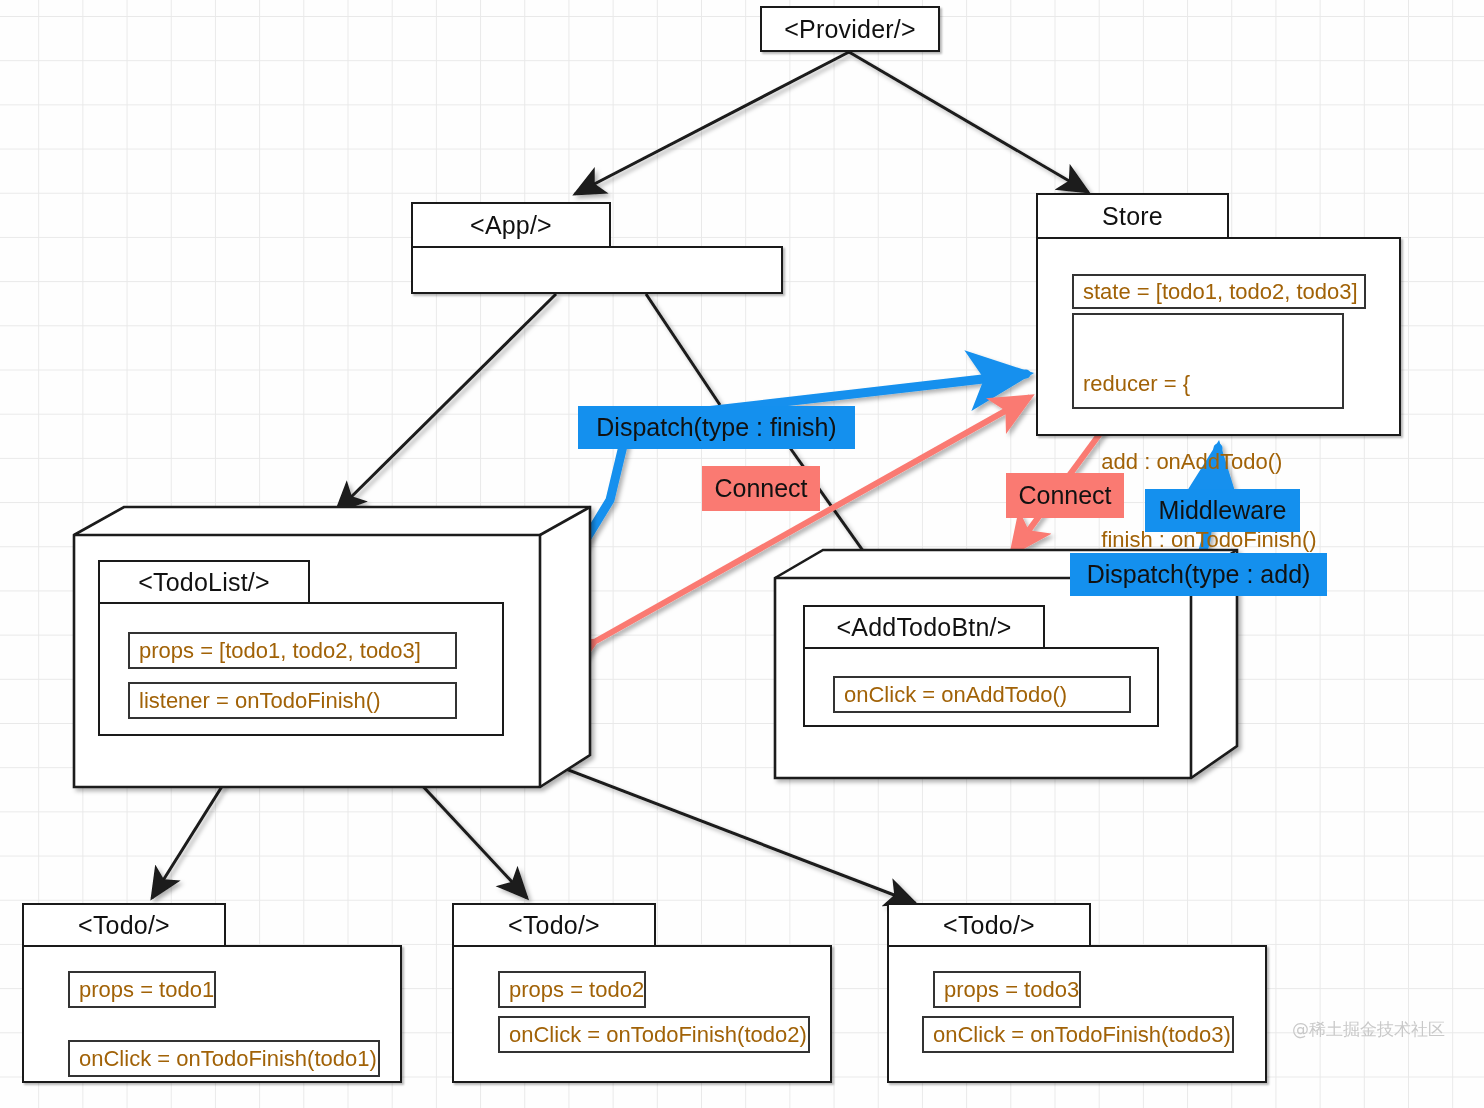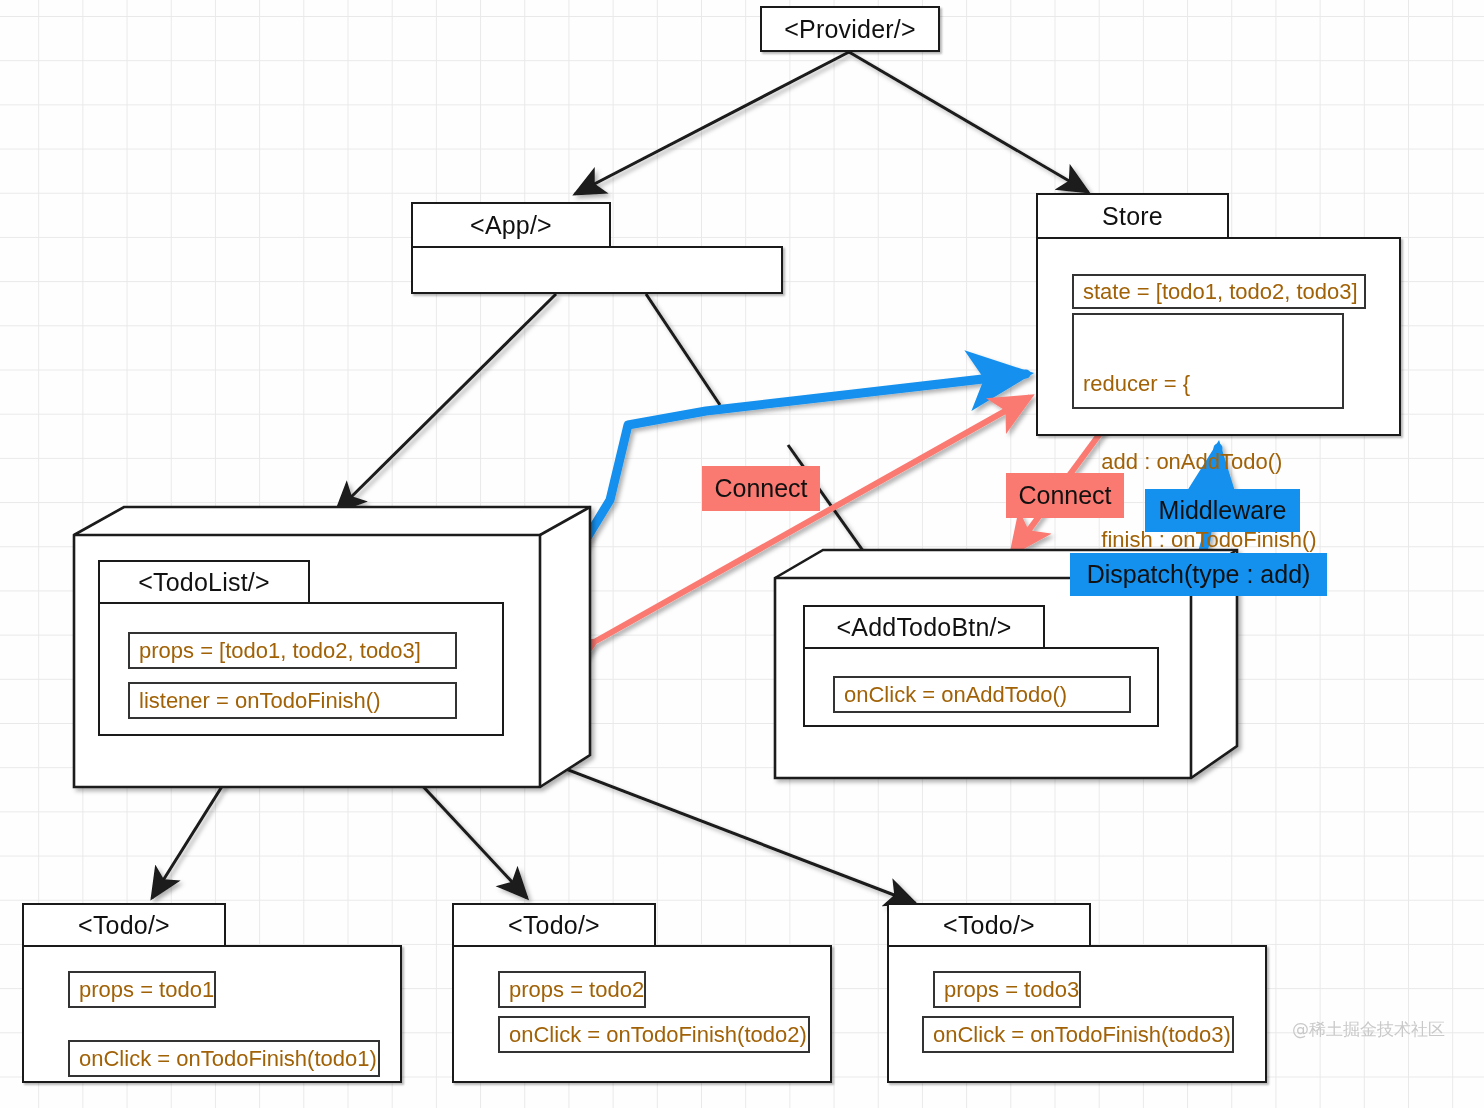--- a/index.html
+++ b/index.html
@@ -245,20 +245,23 @@
     </div>
     <div class="body" style="top:42px;width:380px;height:138px;"></div>
     <div class="attr" style="left:46px;top:68px;width:148px;height:37px;">
       <span>props = todo3</span>
     </div>
     <div class="attr" style="left:35px;top:113px;width:312px;height:37px;">
       <span>onClick = onTodoFinish(todo3)</span>
     </div>
   </div>
 
+  <div class="label blue" style="left:578px;top:406px;width:277px;height:43px;">
+    <span>Dispatch(type : finish)</span>
+  </div>
 
   <div class="label red" style="left:702px;top:466px;width:118px;height:45px;">
     <span>Connect</span>
   </div>
 
   <div class="label red" style="left:1006px;top:473px;width:118px;height:45px;">
     <span>Connect</span>
   </div>
 
   <div class="label blue" style="left:1145px;top:489px;width:155px;height:43px;">

